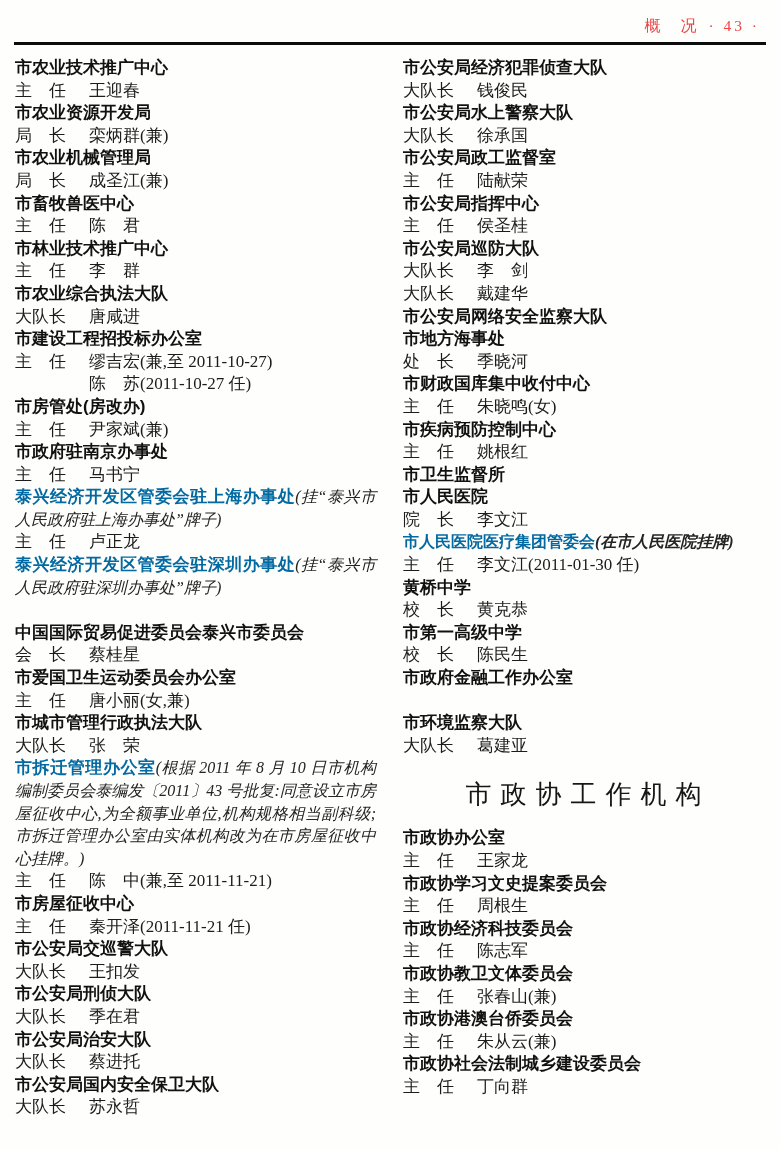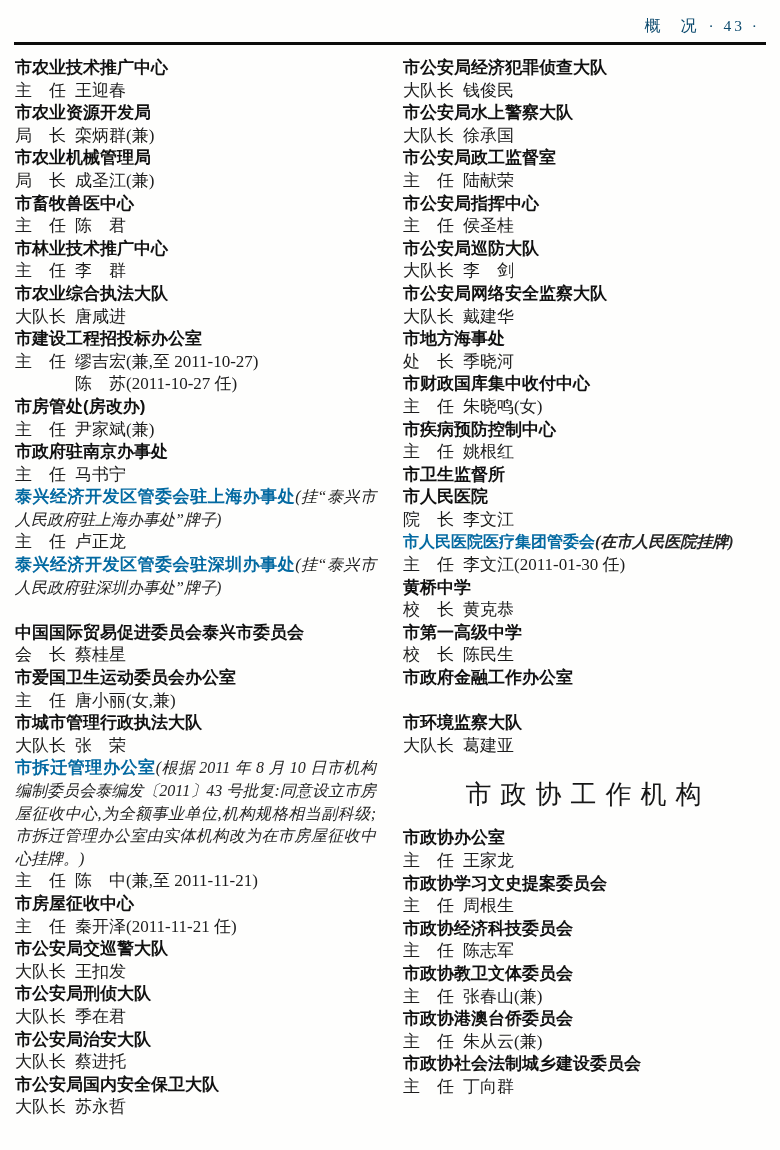--- a/index.html
+++ b/index.html
@@ -3,38 +3,38 @@
 <meta charset="utf-8">
 <style>
   html,body{margin:0;padding:0;}
   body{
     width:780px;height:1150px;position:relative;overflow:hidden;
     background:#fdfdfb;color:#1c1c1c;
     font-family:"Liberation Serif","DejaVu Serif",serif;
   }
   .page{position:absolute;inset:0;background:#fefefd;}
   
-  .hdr{position:absolute;top:16px;right:20px;font-size:16px;white-space:nowrap;color:#0c4a6e;}
+  .hdr{position:absolute;top:16px;right:20px;font-size:16px;white-space:nowrap;color:#ef4444;}
   .hdr .hdr-title{letter-spacing:2px;}
   .hdr .hdr-page{margin-left:10px;font-size:15.5px;letter-spacing:3px;}
   .rule{position:absolute;top:42px;left:14px;width:752px;height:2.6px;background:#0c0c0c;}
   
   .col{position:absolute;top:57px;width:361px;}
   .col-left{left:15px;}
   .col-right{left:403px;}
   
   .row{font-size:17px;line-height:22.6px;height:22.6px;white-space:nowrap;}
   .row.h{
     text-align:left;font-weight:700;color:#111;
     font-family:"Liberation Sans","DejaVu Sans",sans-serif;
     font-size:17px;
   }
   .row.hn{font-size:16px;}
   .row.e .role{display:inline-block;width:52px;}
-  .row.e .nm{margin-left:8px;}
+  .row.e .nm{margin-left:22px;}
   .row.blank{}
   .para{
     font-size:17px;line-height:22.6px;text-align:justify;
     color:#1c1c1c;
   }
   .para .hb,.hn .hb{
     font-weight:700;color:#0369a1;
     font-family:"Liberation Sans","DejaVu Sans",sans-serif;
   }
   .note{
@@ -103,22 +103,22 @@
       <div class="row h">市公安局经济犯罪侦查大队</div>
       <div class="row e"><span class="role">大队长</span><span class="nm">钱俊民</span></div>
       <div class="row h">市公安局水上警察大队</div>
       <div class="row e"><span class="role">大队长</span><span class="nm">徐承国</span></div>
       <div class="row h">市公安局政工监督室</div>
       <div class="row e"><span class="role">主　任</span><span class="nm">陆献荣</span></div>
       <div class="row h">市公安局指挥中心</div>
       <div class="row e"><span class="role">主　任</span><span class="nm">侯圣桂</span></div>
       <div class="row h">市公安局巡防大队</div>
       <div class="row e"><span class="role">大队长</span><span class="nm">李　剑</span></div>
+      <div class="row e"><span class="role">大队长</span><span class="nm">戴建华</span></div>
       <div class="row h">市公安局网络安全监察大队</div>
-      <div class="row e"><span class="role">大队长</span><span class="nm">戴建华</span></div>
       <div class="row h">市地方海事处</div>
       <div class="row e"><span class="role">处　长</span><span class="nm">季晓河</span></div>
       <div class="row h">市财政国库集中收付中心</div>
       <div class="row e"><span class="role">主　任</span><span class="nm">朱晓鸣(女)</span></div>
       <div class="row h">市疾病预防控制中心</div>
       <div class="row e"><span class="role">主　任</span><span class="nm">姚根红</span></div>
       <div class="row h">市卫生监督所</div>
       <div class="row h">市人民医院</div>
       <div class="row e"><span class="role">院　长</span><span class="nm">李文江</span></div>
       <div class="row h hn"><span class="hb">市人民医院医疗集团管委会</span><span class="note">(在市人民医院挂牌)</span></div>

